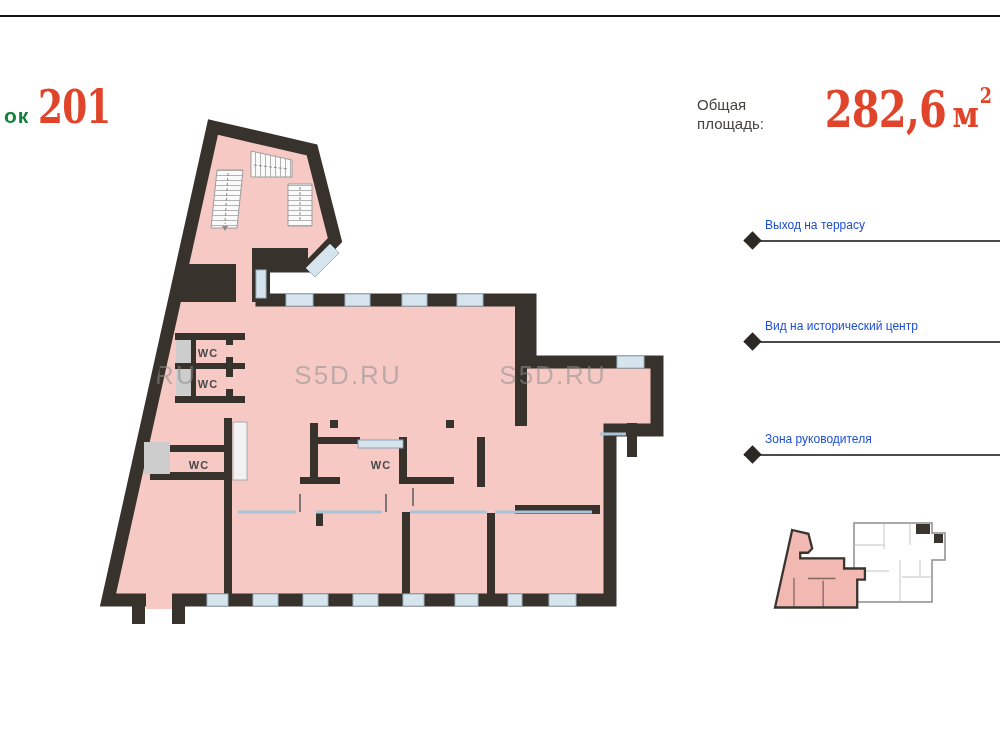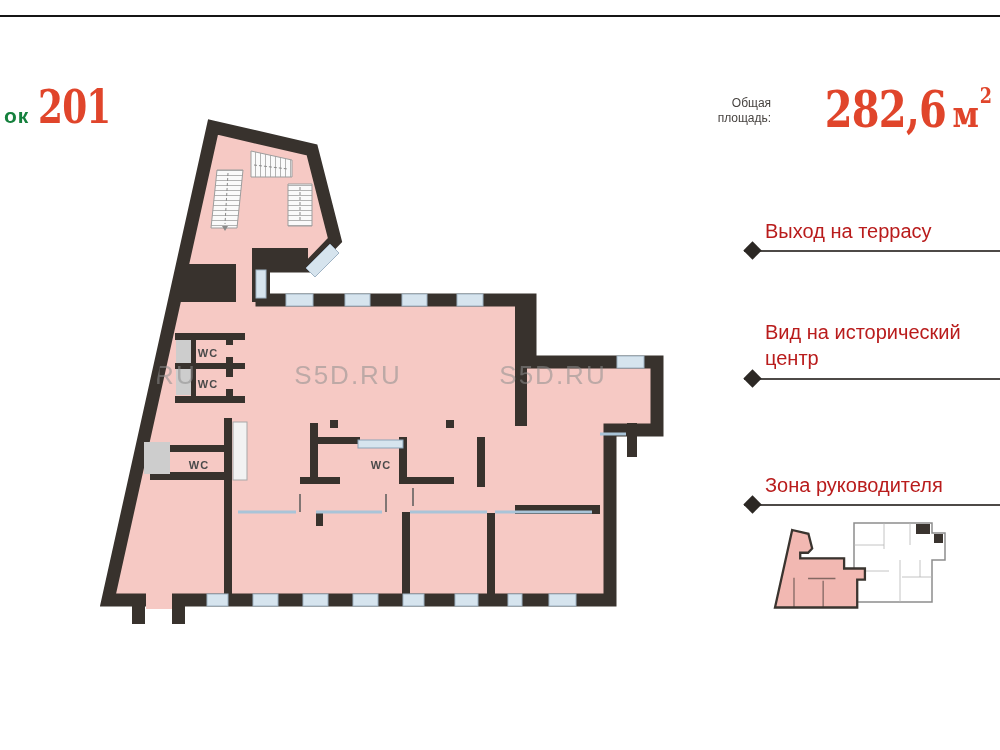--- a/index.html
+++ b/index.html
@@ -13,37 +13,37 @@
   .block-title{position:absolute;top:84px;left:4px;display:flex;align-items:baseline;gap:9px;}
   .block-title .frag{font-size:21px;font-weight:bold;color:#15803d;letter-spacing:1px;}
   .block-title .num{
     display:inline-block;font-family:"DejaVu Serif",serif;font-weight:bold;
     font-size:46px;color:#e0452b;transform:scaleX(.78);transform-origin:left bottom;
     letter-spacing:-1px;line-height:1;
   }
 
   
   .area{position:absolute;top:84px;right:8px;display:flex;align-items:flex-start;gap:12px;}
-  .area-label{width:74px;text-align:right;font-size:12px;color:#474340;line-height:1.25;padding-top:12px;}
+  .area-label{width:74px;text-align:left;font-size:15px;color:#474340;line-height:1.25;padding-top:12px;}
   .area-value-wrap{
     display:inline-block;font-family:"DejaVu Serif",serif;font-weight:bold;color:#e0452b;
     transform:scaleX(.8);transform-origin:right bottom;white-space:nowrap;line-height:1;
   }
   .area-value-wrap .big{font-size:50px;letter-spacing:-1px;}
   .area-value-wrap .unit{font-size:38px;margin-left:8px;}
   .area-value-wrap .sup{font-size:22px;vertical-align:24px;margin-left:1px;}
 
   
   .feature{position:absolute;left:744px;right:0;}
-  .feature-label{margin-left:21px;margin-bottom:6px;font-size:20px;color:#b91c1c;line-height:1.32;max-width:215px;}
+  .feature-label{margin-left:21px;margin-bottom:6px;font-size:12px;color:#1d4ed8;line-height:1.32;max-width:215px;}
   .feature-line{position:relative;height:2px;background:#4d4a47;}
   .feature-line .diamond{position:absolute;left:2px;top:-6px;width:13px;height:13px;background:#2c2824;transform:rotate(45deg);}
   #feature-0{top:218px;}
   #feature-1{top:308px;margin-top:11px;}
-  #feature-2{top:432px;margin-top:40px;}
+  #feature-2{top:432px;}
 
   .plan-svg{position:absolute;left:80px;top:110px;width:600px;height:520px;}
   .minimap-svg{position:absolute;left:770px;top:513px;width:185px;height:100px;}
 </style>
 </head>
 <body>
 
 <div class="top-rule"></div>
 
 <div class="block-title">

